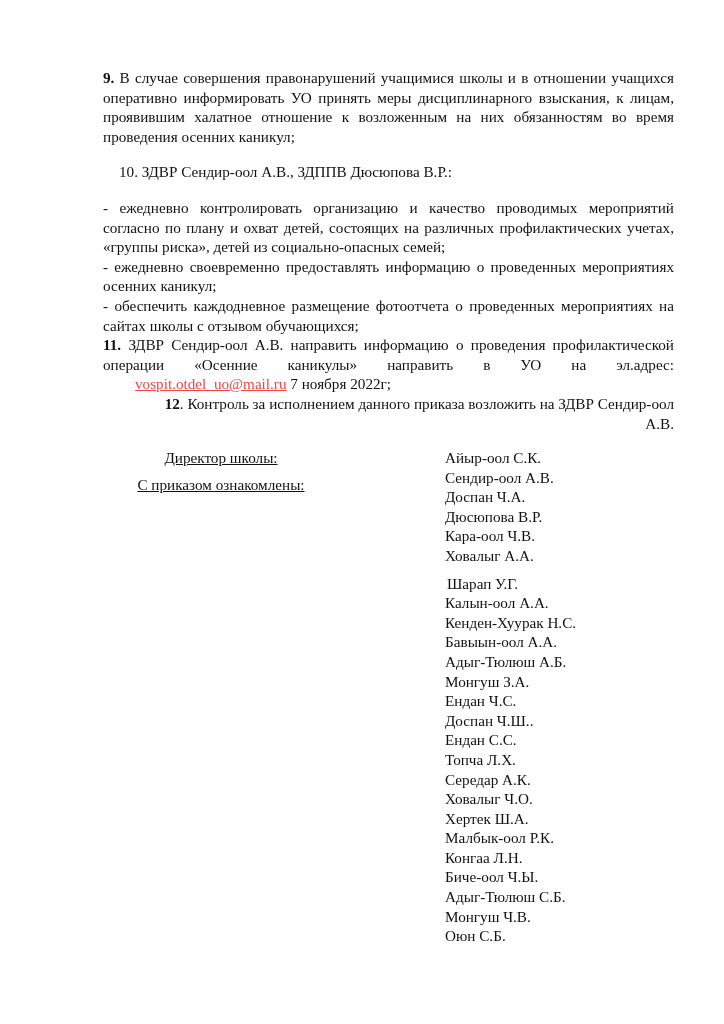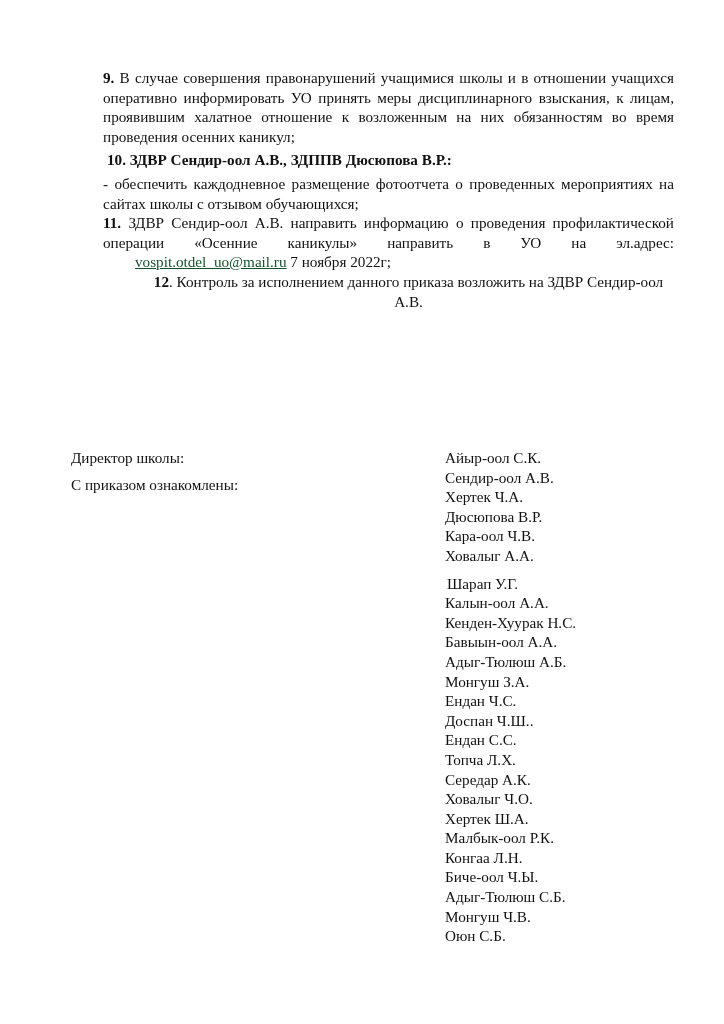--- a/index.html
+++ b/index.html
@@ -2,58 +2,60 @@
 <html><head>
 <meta charset="utf-8">
 <style>
   html, body { margin: 0; padding: 0; background: #ffffff; }
   body { width: 724px; height: 1024px; position: relative; overflow: hidden;
          font-family: "Liberation Serif", serif; color: #111; }
   .page { position: absolute; left: 0; top: 0; width: 724px; height: 1024px; background: #fff; }
   .body-text { position: absolute; left: 103px; top: 68px; width: 571px;
                font-size: 15.2px; line-height: 19.6px; }
   .para { margin: 0; text-align: justify; }
-  .para.left { text-align: center; margin-left: 40px; }
+  .para.left { text-align: right; margin-left: 40px; }
   .num { font-weight: bold; }
-  .heading { font-weight: bold; margin: 4px; }
-  a.email { color: #14532d; text-decoration: underline; margin-left: 32px; }
+  .heading { font-weight: normal; margin: 16px; }
+  a.email { color: #ef4444; text-decoration: underline; margin-left: 32px; }
   .sig { position: absolute; top: 448px; left: 0; width: 724px; font-size: 15.2px; line-height: 19.6px; }
-  .sig-label { position: absolute; text-align: left; width: 300px; left: 71px; }
+  .sig-label { position: absolute; text-align: center; width: 300px; left: 71px; text-decoration: underline; }
   .sig-names { position: absolute; left: 445px; }
   .sig-names div { white-space: nowrap; }
 </style>
 </head>
 <body>
 
 <div class="page">
   <div class="body-text">
 
     <p class="para">
       <span class="num">9.</span><span> В случае совершения правонарушений учащимися школы и в отношении учащихся оперативно информировать УО принять меры дисциплинарного взыскания, к лицам, проявившим халатное отношение к возложенным на них обязанностям во время проведения осенних каникул;</span>
     </p>
 
     <p class="heading">10. ЗДВР Сендир-оол А.В., ЗДППВ Дюсюпова В.Р.:</p>
+    <p class="para">- ежедневно контролировать организацию и качество проводимых мероприятий согласно по плану и охват детей, состоящих на различных профилактических учетах, «группы риска», детей из социально-опасных семей;</p>
+    <p class="para">- ежедневно своевременно предоставлять информацию о проведенных мероприятиях осенних каникул;</p>
     <p class="para">- обеспечить каждодневное размещение фотоотчета о проведенных мероприятиях на сайтах школы с отзывом обучающихся;</p>
 
     <p class="para">
       <span class="num">11.</span><span> ЗДВР Сендир-оол А.В. направить информацию о проведения профилактической операции «Осенние каникулы» направить в УО на эл.адрес: </span><a class="email">vospit.otdel_uo@mail.ru</a><span> 7 ноября 2022г;</span>
     </p>
 
     <p class="para left">
       <span class="num">12</span><span>. Контроль за исполнением данного приказа возложить на ЗДВР Сендир-оол А.В.</span>
     </p>
   </div>
 
   <div class="sig">
     <div class="sig-label" style="top:0px;">Директор школы:</div>
     <div class="sig-label" style="top:27px;">С приказом ознакомлены:</div>
     <div class="sig-names" id="sig-names">
         <div>Айыр-оол С.К.</div>
         <div>Сендир-оол А.В.</div>
-        <div>Хертек Ч.А.</div>
+        <div>Доспан Ч.А.</div>
         <div>Дюсюпова В.Р.</div>
         <div>Кара-оол Ч.В.</div>
         <div>Ховалыг А.А.</div>
         <div style="padding-left: 2px; margin-top: 8px;">Шарап У.Г.</div>
         <div>Калын-оол А.А.</div>
         <div>Кенден-Хуурак Н.С.</div>
         <div>Бавыын-оол А.А.</div>
         <div>Адыг-Тюлюш А.Б.</div>
         <div>Монгуш З.А.</div>
         <div>Ендан Ч.С.</div>

